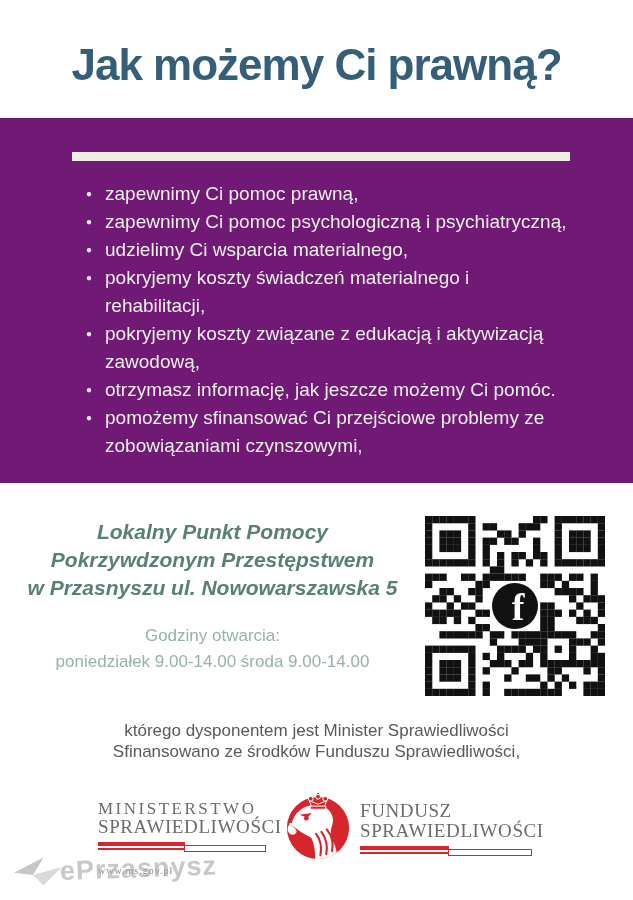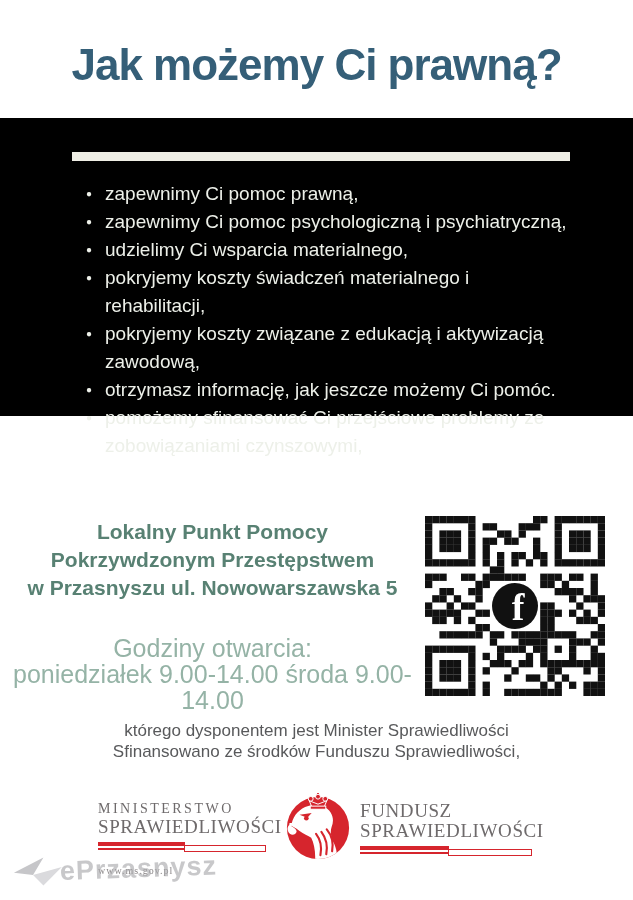--- a/index.html
+++ b/index.html
@@ -11,22 +11,22 @@
 
   
   .title {
     position:absolute; top:40px; left:0; width:100%;
     text-align:center; font-size:44px; font-weight:700;
     letter-spacing:-1px; color:#355f78;
   }
 
   
   .green-section {
-    position:absolute; top:118px; left:0; width:633px; height:298px;
-    background:#000000;
+    position:absolute; top:118px; left:0; width:633px; height:365px;
+    background:#701a75;
   }
   .white-bar {
     position:absolute; top:34px; left:72px; width:498px; height:9px;
     background:#efeee5;
   }
   .help-list {
     position:absolute; top:62px; left:86px; width:502px;
     list-style:none;
   }
   .help-list li {
@@ -37,42 +37,42 @@
   .help-list li::before {
     content:"●"; position:absolute; left:0; top:0;
     font-size:10px; line-height:28px; color:#edf0e9;
   }
 
   
   .contact {
     position:absolute; top:518px; left:0; width:425px; text-align:center;
   }
   .contact-name {
-    font-size:21px; font-weight:700; line-height:28px; color:#588173;
-  }
-  .hours { margin-top:33px; font-size:25px; line-height:26px; color:#95b3a6; }
+    font-size:21px; font-weight:700; line-height:28px; color:#588173;font-style:italic;
+  }
+  .hours { margin-top:21px; font-size:17px; line-height:26px; color:#95b3a6; }
 
   
   .qr {
     position:absolute; top:516px; left:425px; width:180px; height:180px;
     background:#ffffff;
   }
 
   
   .funding {
     position:absolute; top:720px; left:0; width:633px; text-align:center;
     font-size:17px; line-height:21px; color:#58595b;
   }
 
   
   .logos { position:absolute; top:793px; left:0; width:633px; height:80px; }
   .logo-text-block { position:absolute; color:#6e6a6b; font-family:"Liberation Serif", serif; }
   .ministry-block { left:98px; top:8px; width:168px; }
   .fund-block { left:360px; top:8px; width:172px; }
-  .logo-line-small { font-size:14px; letter-spacing:2.5px; line-height:16px; }
+  .logo-line-small { font-size:17px; letter-spacing:2.5px; line-height:16px; }
   .logo-line-big   { font-size:19px; letter-spacing:0.6px; line-height:20px; }
   .ribbon { position:relative; height:11px; margin-top:5px; width:100%; }
   .ribbon .seg-a  { position:absolute; left:0; top:0; width:52%; height:4px; background:#d6252d; }
   .ribbon .seg-a2 { position:absolute; left:0; top:6px; width:52%; height:2px; background:#d6252d; }
   .ribbon .seg-b  { position:absolute; left:51%; top:3px; right:0; height:7px;
                     background:#ffffff; border:1.5px solid #d6252d; }
   .ms-url {
     margin-top:12px; font-family:"Liberation Serif", serif;
     font-size:10px; letter-spacing:1px; color:#8a8687;
   }

